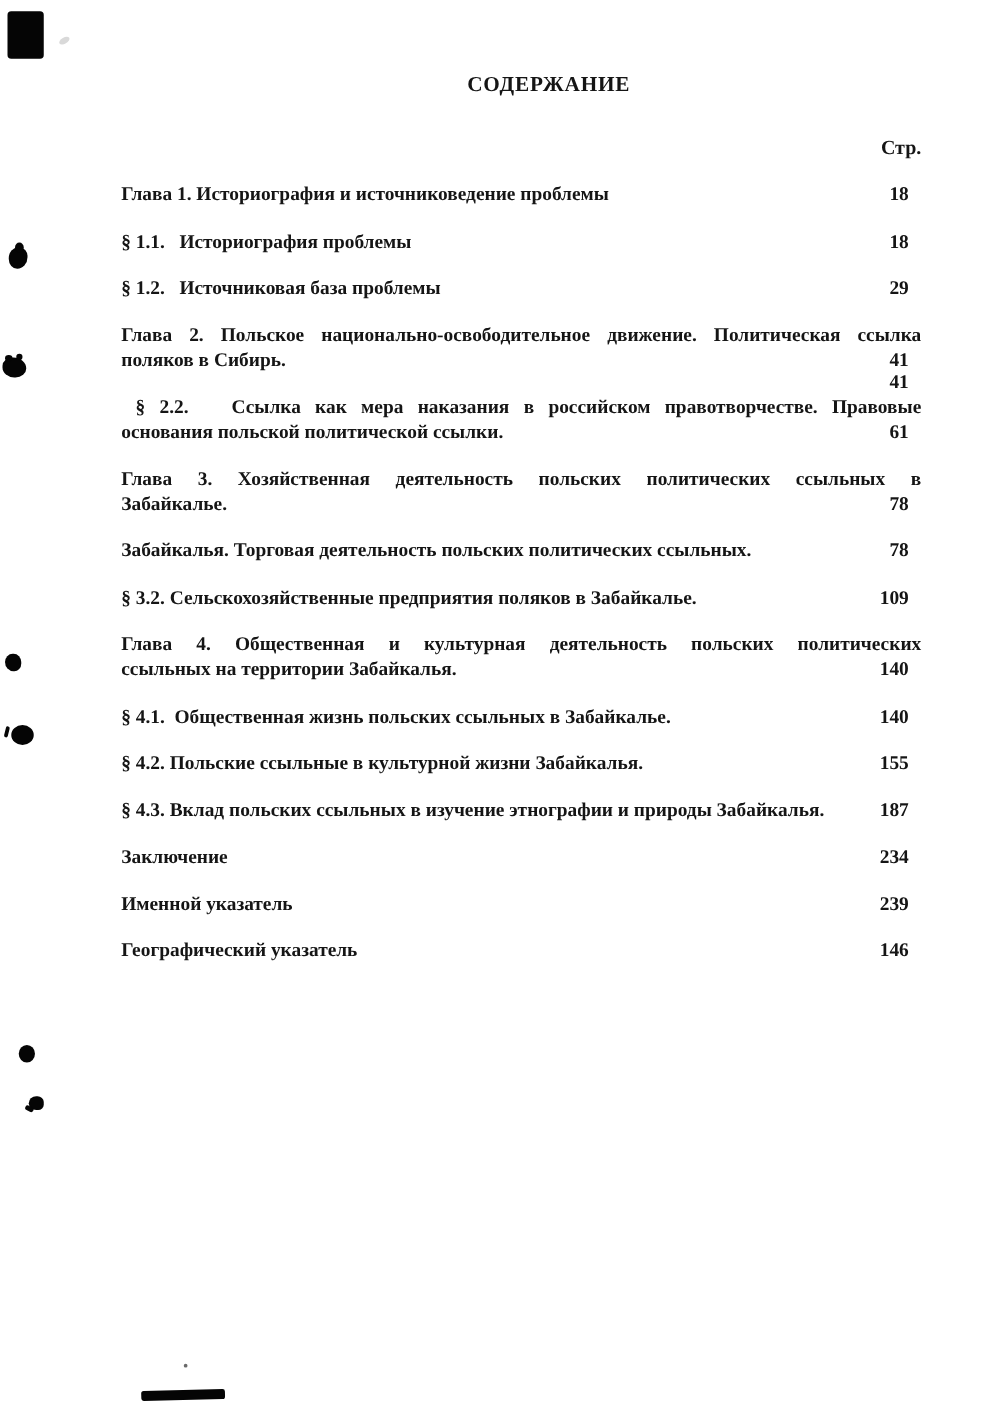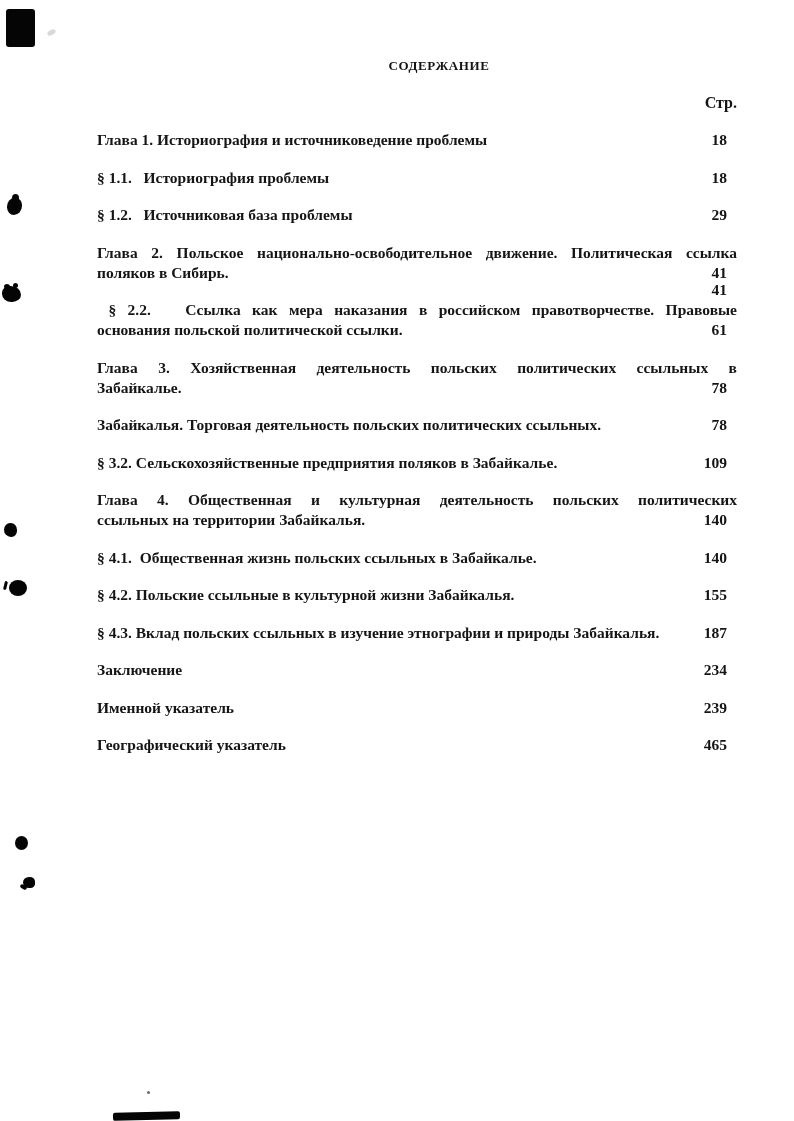--- a/index.html
+++ b/index.html
@@ -13,26 +13,26 @@
     -webkit-font-smoothing: antialiased;
   }
   .page { position: absolute; inset: 0; background: #fff; }
   .content {
     position: absolute; left: 97px; top: 0; width: 640px;
   }
   .doc-title {
     margin-top: 58px;
     padding-left: 44px;
     text-align: center;
-    font-size: 13px;
+    font-size: 17px;
     font-weight: bold;
     letter-spacing: 0.6px;
   }
   .col-header {
-    margin-top: 19px;
+    margin-top: 31px;
     text-align: right;
     font-weight: bold;
     font-size: 16px;
     line-height: 20px;
   }
   .toc { margin-top: 17px; }
   .toc-entry {
     position: relative;
     margin-bottom: 17.5px;
     font-weight: bold;
@@ -137,21 +137,21 @@
         <div class="toc-entry">
           <div class="toc-line nowrap">Заключение</div>
           <span class="num">234</span>
         </div>
         <div class="toc-entry">
           <div class="toc-line nowrap">Именной указатель</div>
           <span class="num">239</span>
         </div>
         <div class="toc-entry">
           <div class="toc-line nowrap">Географический указатель</div>
-          <span class="num">465</span>
+          <span class="num">146</span>
         </div>
       </div>
   </div>
 
   <div class="artifact corner-square"></div>
   <div class="artifact blob-1"></div>
   <div class="artifact blob-1b"></div>
   <div class="artifact blob-2"></div>
   <div class="artifact blob-2b"></div>
   <div class="artifact blob-2c"></div>

